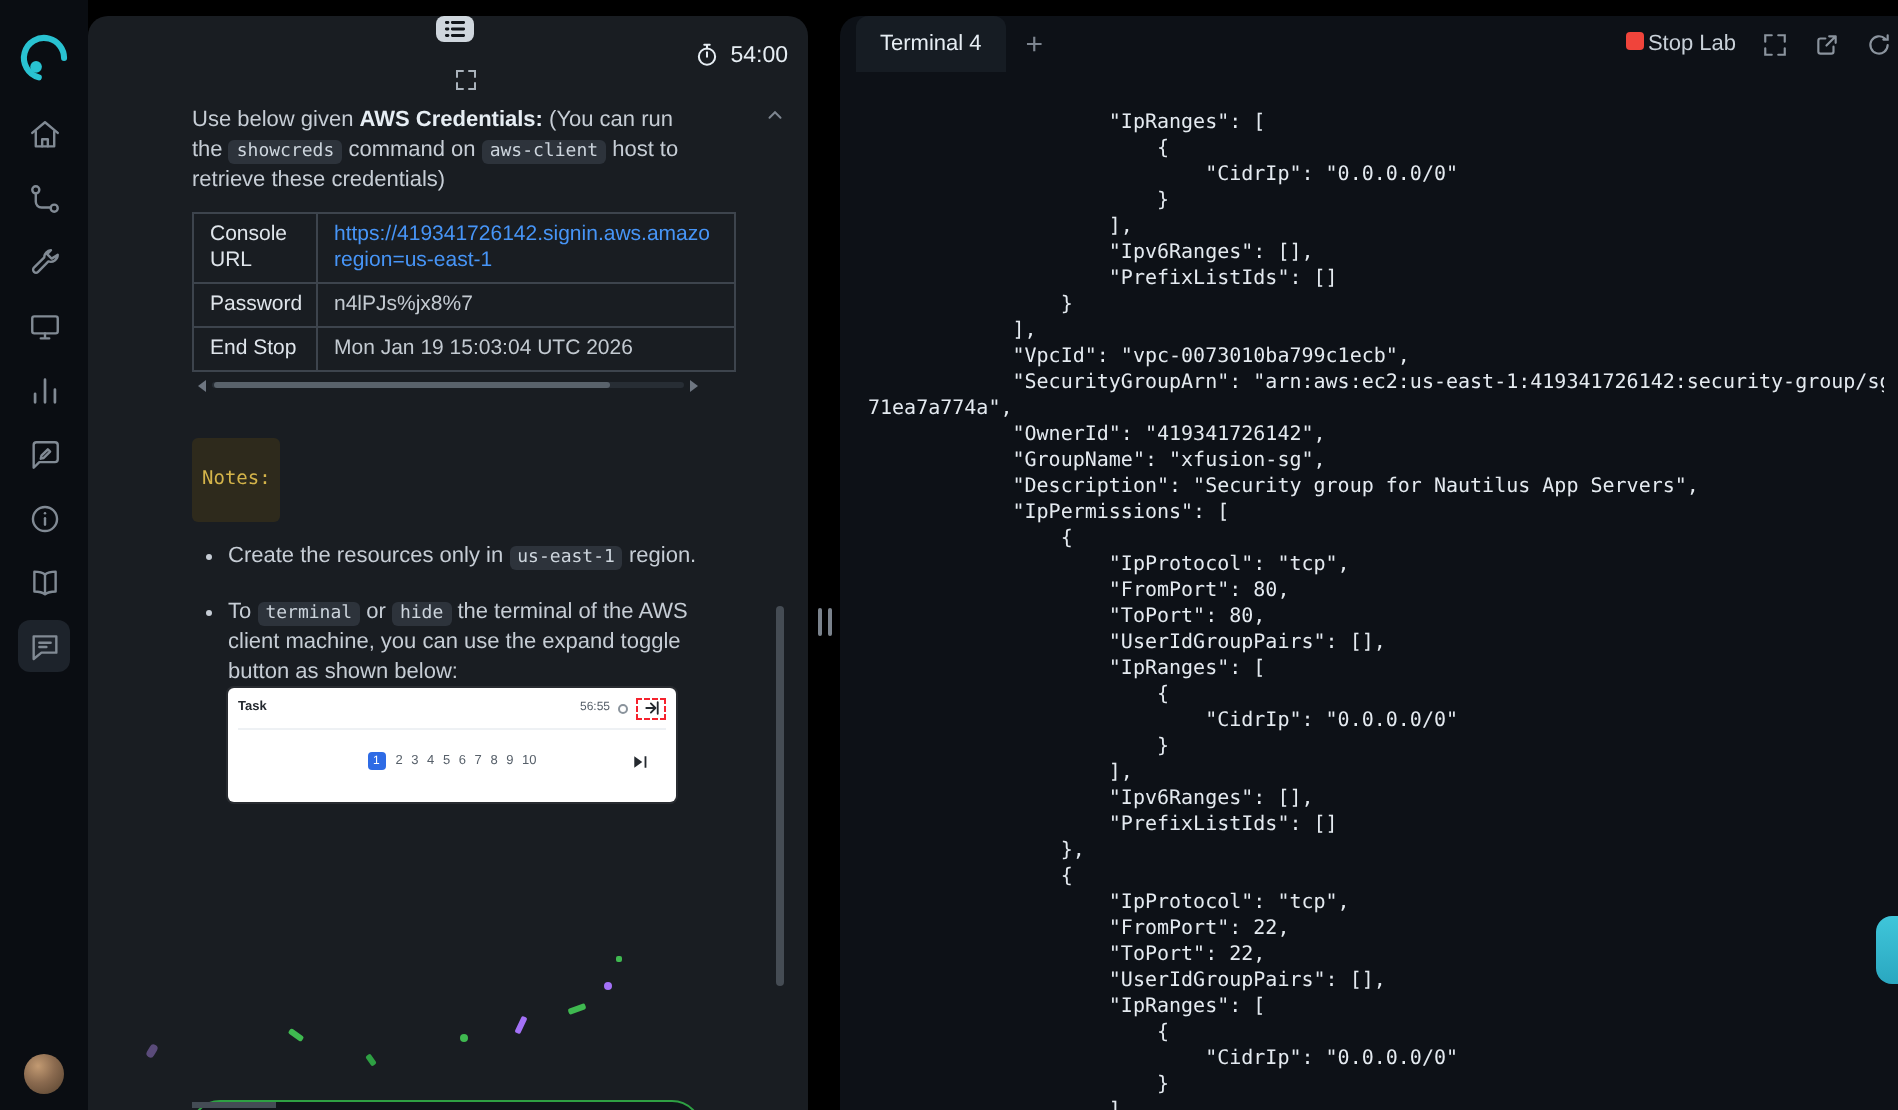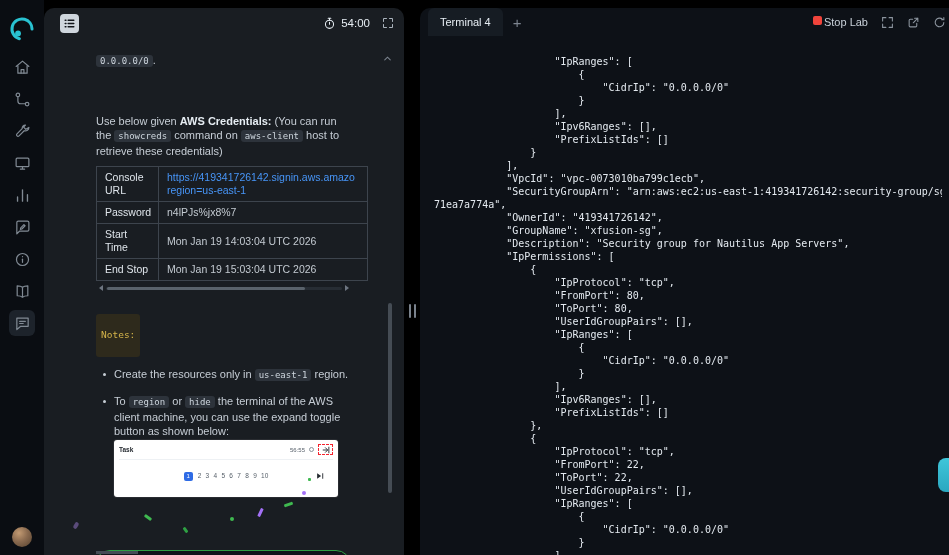--- a/index.html
+++ b/index.html
@@ -32,21 +32,21 @@
     width:20px; height:20px; border-radius:50%;
     background:radial-gradient(circle at 35% 30%, #c29a72 0%, #8a6a4f 45%, #54402d 100%);
     cursor:pointer;
   }
 
   
   .panel {
     position:absolute; left:44px; top:8px; width:360px; height:547px;
     background:#191d22; border-radius:10px 10px 0 0; overflow:hidden;
   }
-  .panel-header { height:30px; display:flex; align-items:center; padding:0 10px 0 16px; }
+  .panel-header { height:30px; display:flex; align-items:center; padding:0 10px 0 16px;flex-direction:column; }
   .qlist-btn {
     width:19px; height:19px; border:0; border-radius:4px; background:#cfd6dd;
     display:flex; align-items:center; justify-content:center; cursor:pointer;
   }
   .qlist-btn svg { width:13px; height:13px; }
   .timer { margin-left:auto; display:flex; align-items:center; gap:5px; color:#e6edf3; font-size:11.5px; }
   .timer svg { width:13px; height:13px; }
   .fullscreen-btn { border:0; background:transparent; color:#aab3bc; margin-left:12px; cursor:pointer; display:flex; }
   .fullscreen-btn svg { width:12px; height:12px; }
 
@@ -236,62 +236,57 @@
         <span>54:00</span>
       </div>
       <button class="fullscreen-btn">
         <svg viewBox="0 0 24 24" fill="none" stroke="currentColor" stroke-width="2" stroke-linecap="round">
             <path d="M3 9V3h6M15 3h6v6M21 15v6h-6M9 21H3v-6"></path>
           </svg>
       </button>
     </header>
 
     <div class="panel-content">
-      <p class="frag"><span class="chip">0.0.0.0/0</span><span>.</span></p>
 
       <p class="intro"><span>Use below given </span><strong>AWS Credentials:</strong><span> (You can run the </span><span class="chip">showcreds</span><span> command on </span><span class="chip">aws-client</span><span> host to retrieve these credentials)</span></p>
 
       <table class="creds">
         <tbody>
             <tr>
           <td class="lbl">Console URL</td>
           <td class="val">
                 <span class="url-line">https://419341726142.signin.aws.amazo</span>
                 <span class="url-line">region=us-east-1</span>
               </td>
         </tr>
         <tr>
           <td class="lbl">Password</td>
           <td class="val">n4lPJs%jx8%7</td>
         </tr>
         <tr>
-          <td class="lbl">Start Time</td>
-          <td class="val">Mon Jan 19 14:03:04 UTC 2026</td>
-        </tr>
-        <tr>
           <td class="lbl">End Stop</td>
           <td class="val">Mon Jan 19 15:03:04 UTC 2026</td>
         </tr>
       </tbody>
         </table>
 
       <div class="hscroll">
         <span class="hs-left"></span>
         <span class="hs-track">
             <span class="hs-thumb"></span>
           </span>
         <span class="hs-right"></span>
       </div>
 
       <div class="notes-chip">Notes:</div>
 
       <ul class="bullets">
         <li><span>Create the resources only in </span><span class="chip">us-east-1</span><span> region.</span></li>
         <li>
-          <span>To </span><span class="chip">region</span><span> or </span><span class="chip">hide</span><span> the terminal of the AWS client machine, you can use the expand toggle button as shown below:</span>
+          <span>To </span><span class="chip">terminal</span><span> or </span><span class="chip">hide</span><span> the terminal of the AWS client machine, you can use the expand toggle button as shown below:</span>
           <div class="mini">
             <div class="mini-top">
               <span class="mini-task">Task</span>
               <span class="mini-timer">56:55</span>
               <span class="mini-ico"></span>
               <span class="mini-expand">
                 <svg viewBox="0 0 14 14" fill="none" stroke="#24292f" stroke-width="1.6" stroke-linecap="round" stroke-linejoin="round">
                     <path d="M2 7h7M6 3l4 4-4 4M12 2v10"></path>
                   </svg>
               </span>

